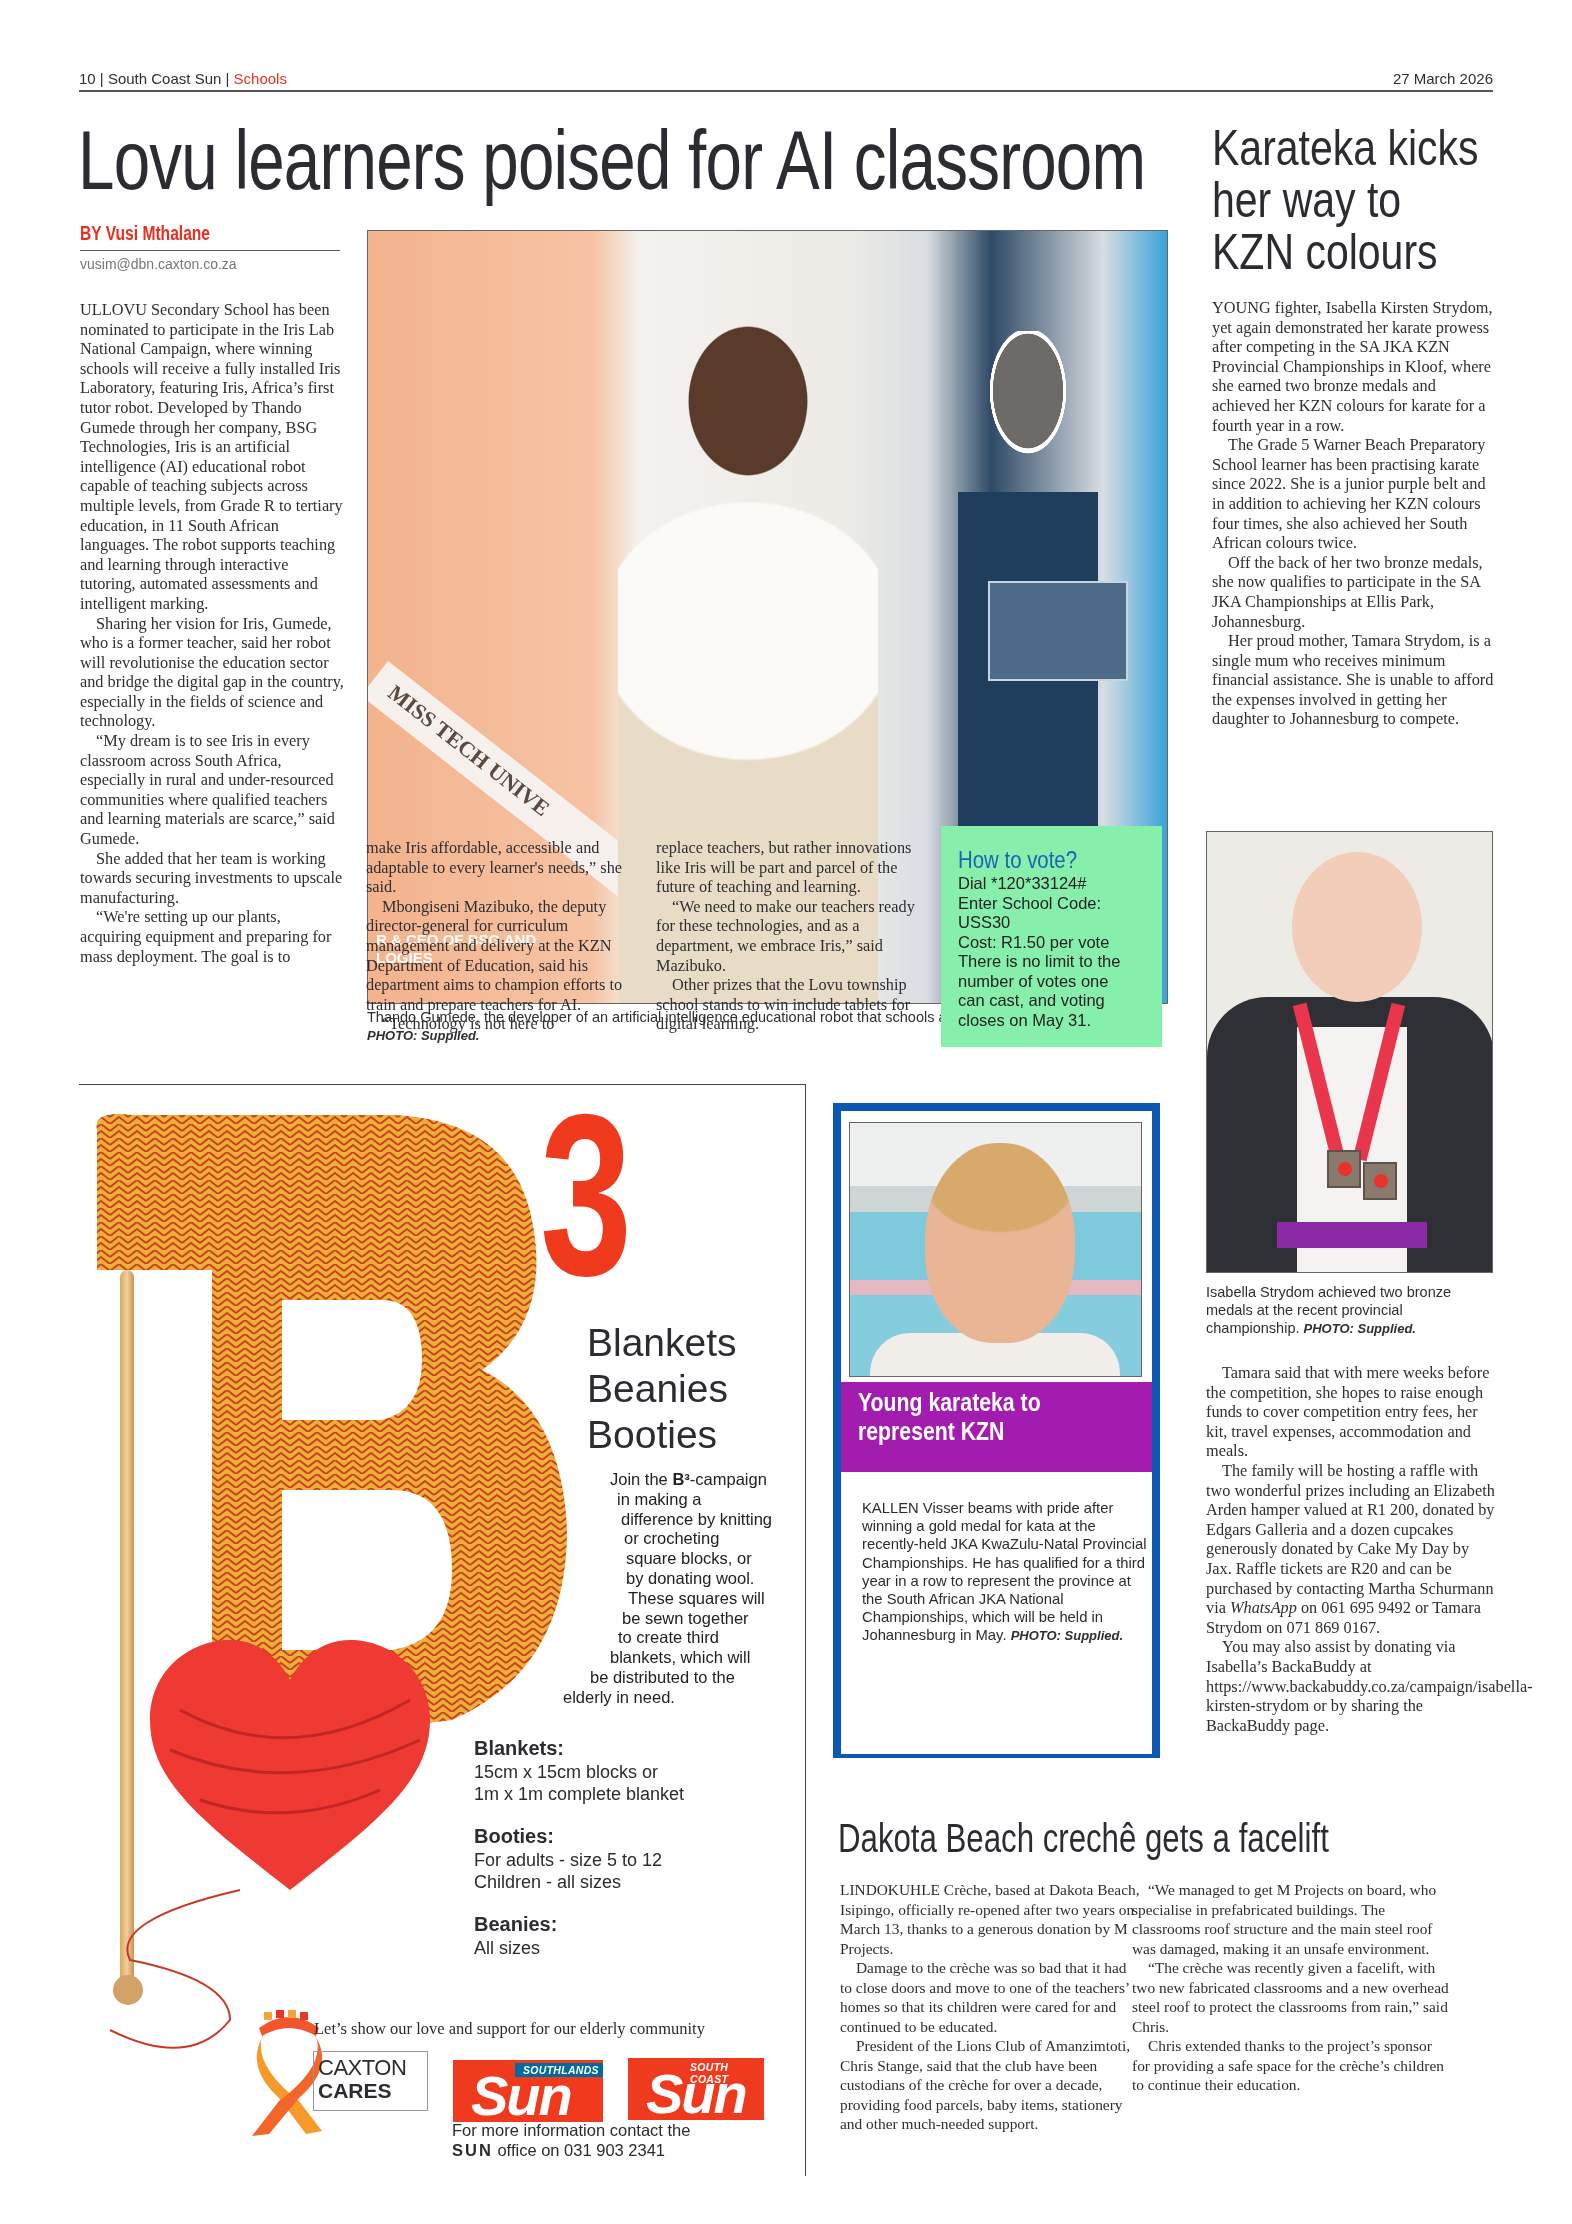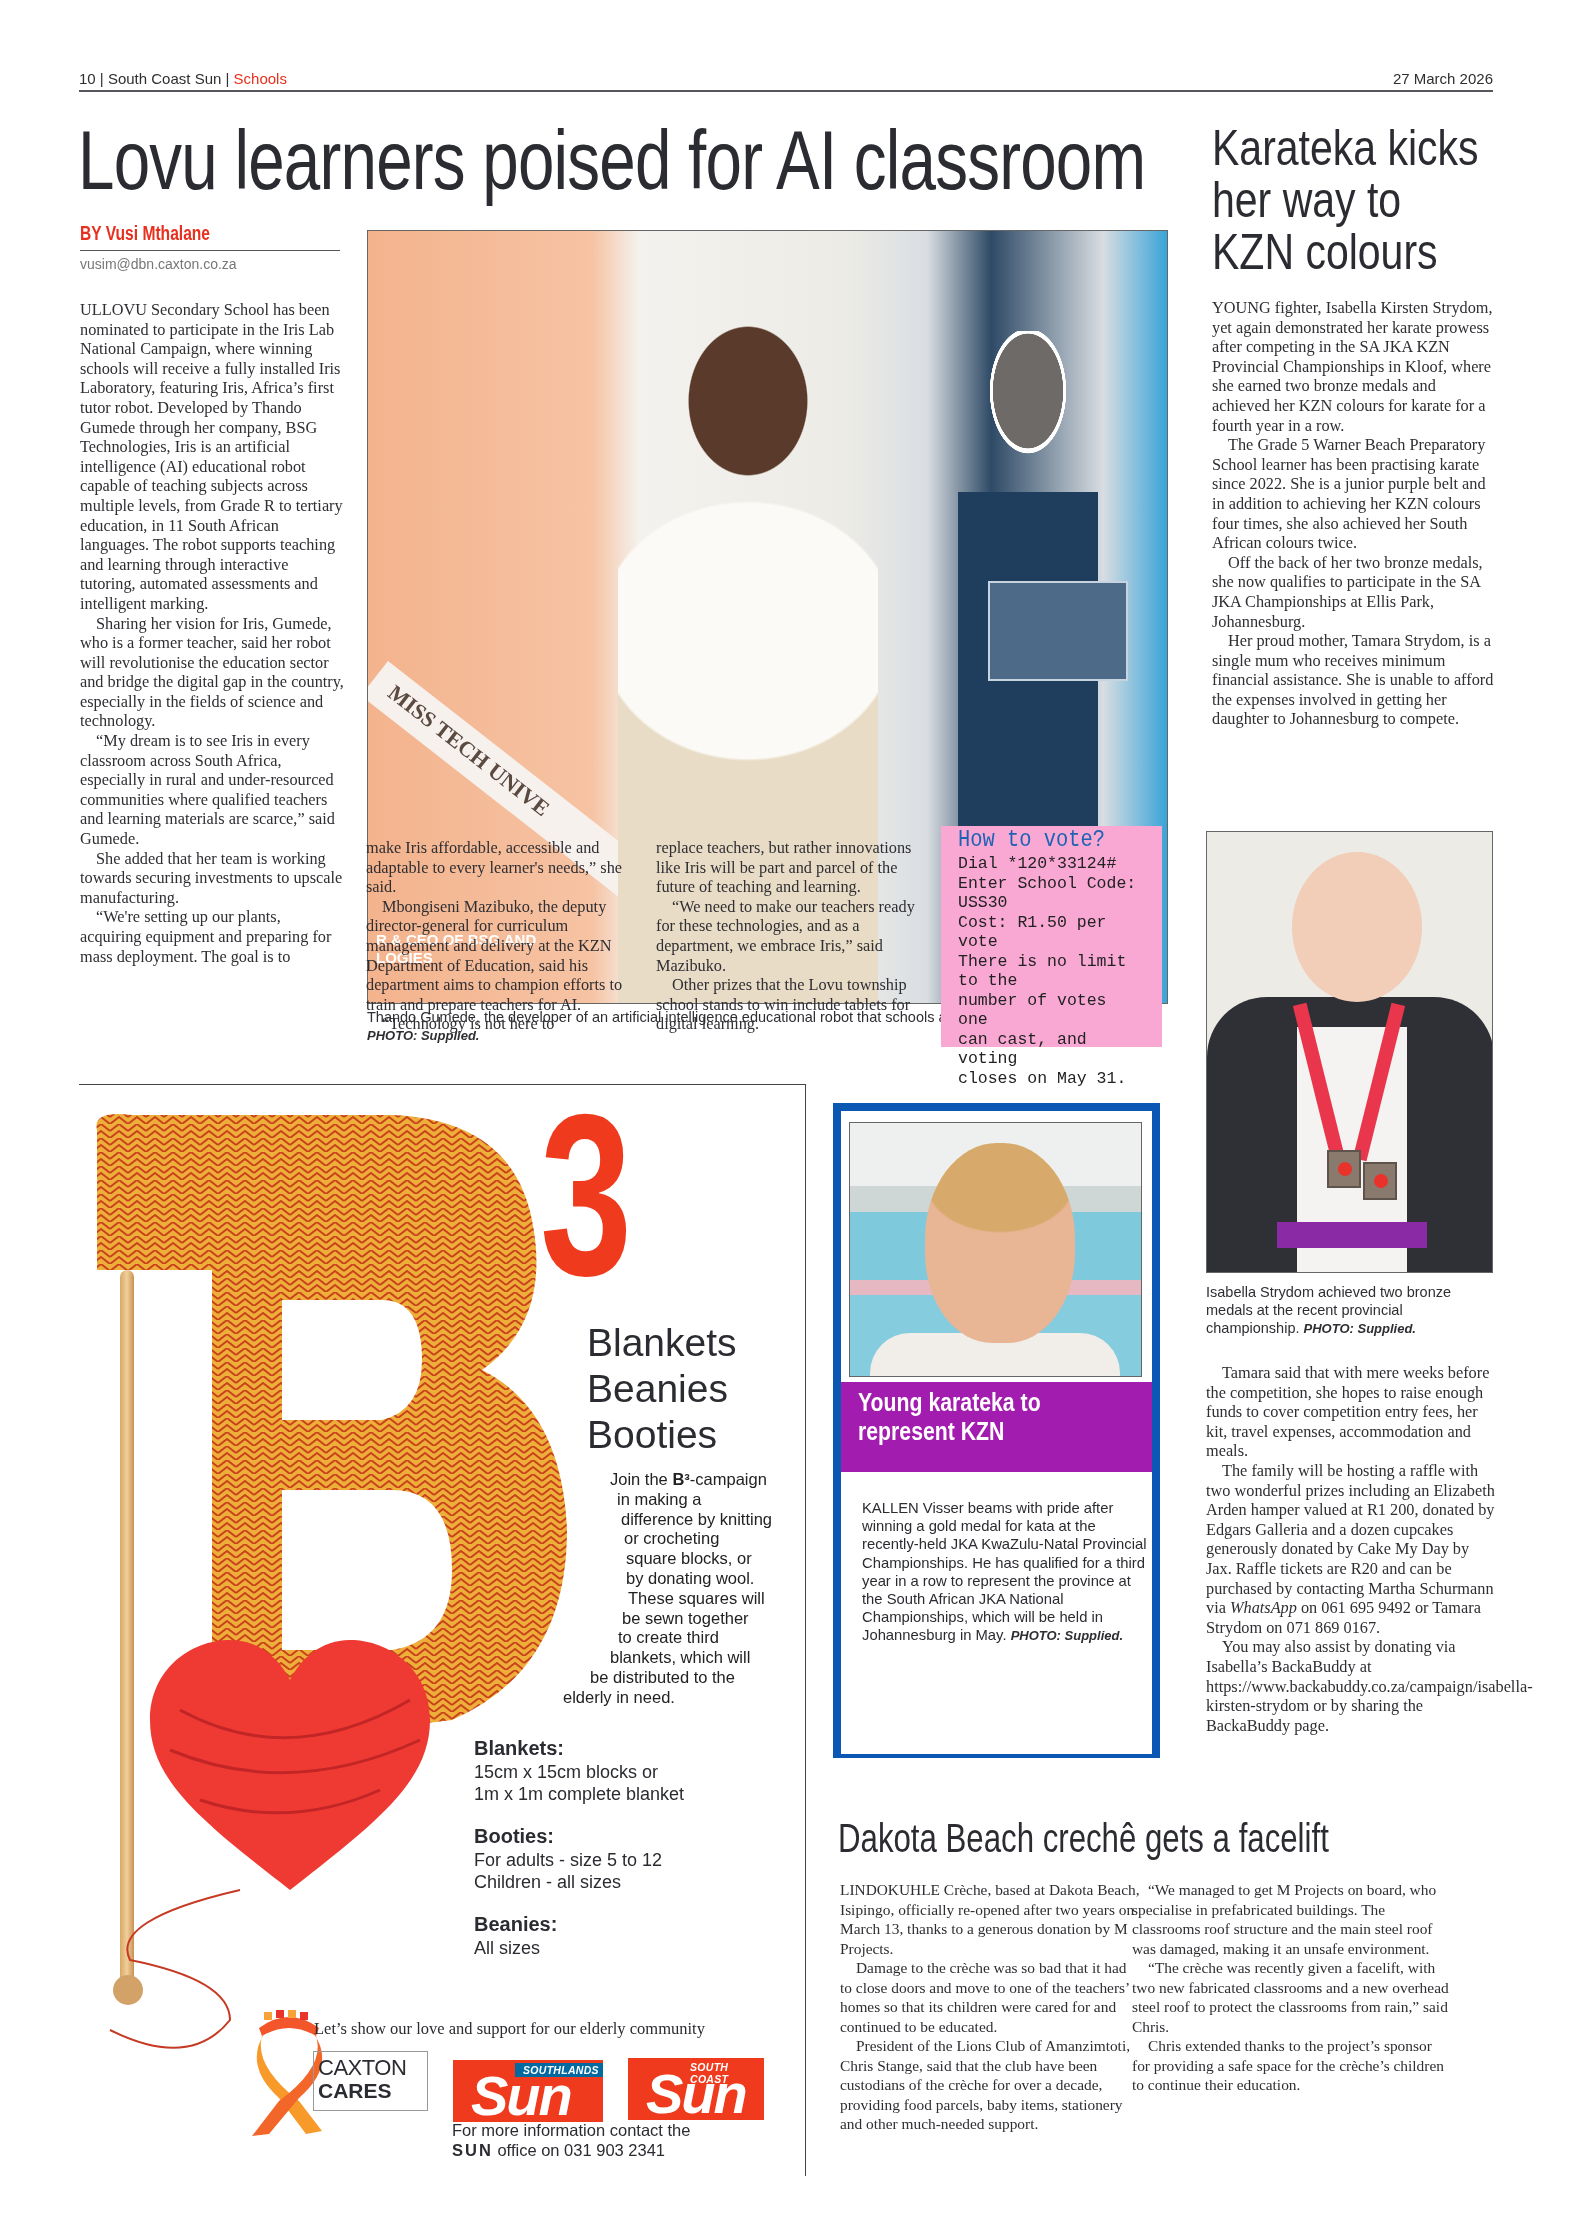--- a/index.html
+++ b/index.html
@@ -40,21 +40,21 @@
                 linear-gradient(180deg, transparent 0 24%, #1f3d5c 24% 100%); border-radius: 30px 30px 0 0; }
   .main-photo .robot-screen { position: absolute; left: 620px; top: 350px; width: 140px; height: 100px; background: #4d6a88; border: 2px solid #c7d3de; }
   .main-photo .banner-text { position: absolute; left: 8px; top: 700px; font-family: "Liberation Sans", sans-serif; font-weight: 700; font-size: 15px; color: #fff; line-height: 18px; }
   .main-photo .sash { position: absolute; left: 20px; top: 430px; width: 330px; height: 44px; background: #f7f1ee; transform: rotate(38deg); transform-origin: left top;
     font-family: "Liberation Serif", serif; font-weight: 700; font-size: 22px; color: #5a4a40; padding: 8px 20px; }
 
   .caption { font-family: "Liberation Sans", sans-serif; font-size: 14.5px; line-height: 18px; color: #2e2e33; }
   .caption .credit { font-weight: 700; font-style: italic; font-size: 13px; }
 
   
-  .vote-box { left: 941px; top: 826px; width: 221px; height: 221px; background: #f9a8d4; padding: 0 17px; font-family: Liberation Mono, monospace; }
+  .vote-box { left: 941px; top: 826px; width: 221px; height: 221px; background: #86efac; padding: 20px 17px; font-family: Liberation Sans, sans-serif; }
   .vote-box .title { font-size: 24px; color: #1d63b3; line-height: 28px; transform: scaleX(0.85); transform-origin: left top; white-space: nowrap; }
   .vote-box .line { font-size: 16.5px; line-height: 19.5px; color: #222; }
 
   
   .ad-frame { left: 79px; top: 1084px; width: 727px; height: 1092px; border-top: 1.5px solid #444; border-right: 1.5px solid #444; }
   .b-letter { left: 92px; top: 1110px; width: 480px; height: 660px; }
   .b3-three { left: 540px; top: 1080px; font-family: "Liberation Sans", sans-serif; font-weight: 700; font-size: 230px; color: #f03a1d; line-height: 1; transform: scaleX(0.72); transform-origin: left top; }
   .b3-words { left: 587px; top: 1320px; font-family: "Liberation Sans", sans-serif; font-size: 39px; line-height: 46px; color: #2b2c31; }
   .b3-join { left: 560px; top: 1470px; width: 250px; font-family: "Liberation Sans", sans-serif; font-size: 16.5px; line-height: 19.8px; color: #222; }
   .b3-join div { white-space: nowrap; }

